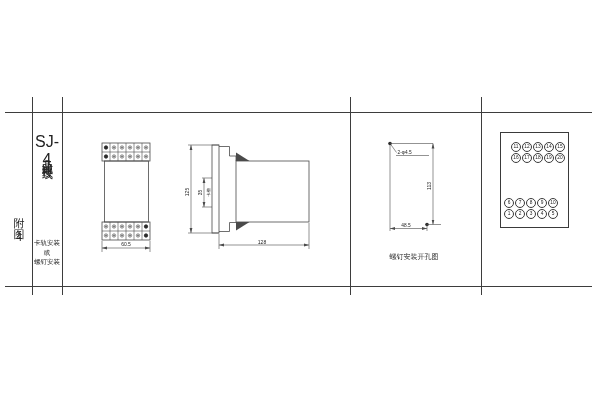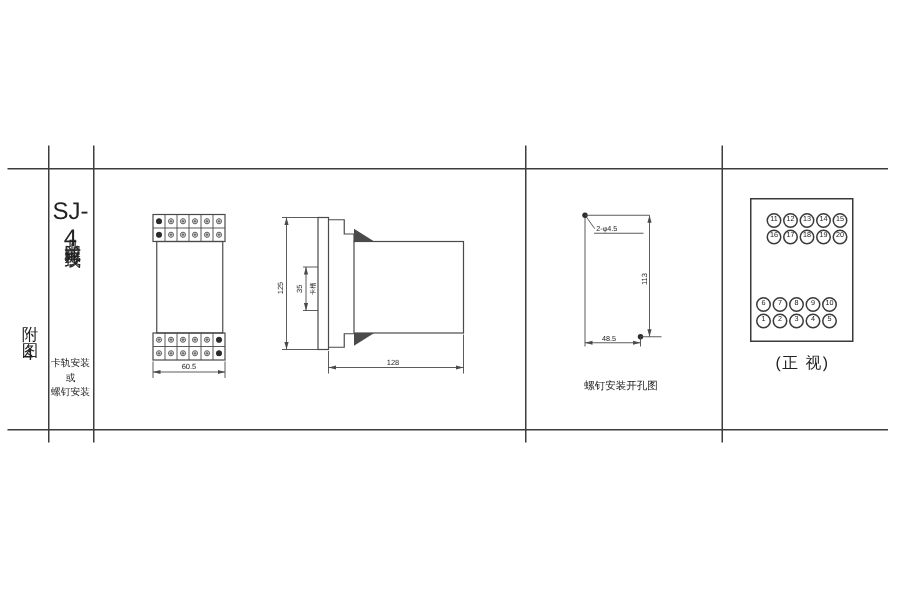--- a/index.html
+++ b/index.html
@@ -198,15 +198,14 @@
       <span class="tcirc">10</span>
     </div>
     <div class="trow" style="left:3px; top:76px;">
       <span class="tcirc">1</span>
       <span class="tcirc">2</span>
       <span class="tcirc">3</span>
       <span class="tcirc">4</span>
       <span class="tcirc">5</span>
     </div>
   </div>
-  <div class="abs tv-caption">(正 视)</div>
 
 </div>
 
 </body></html>

